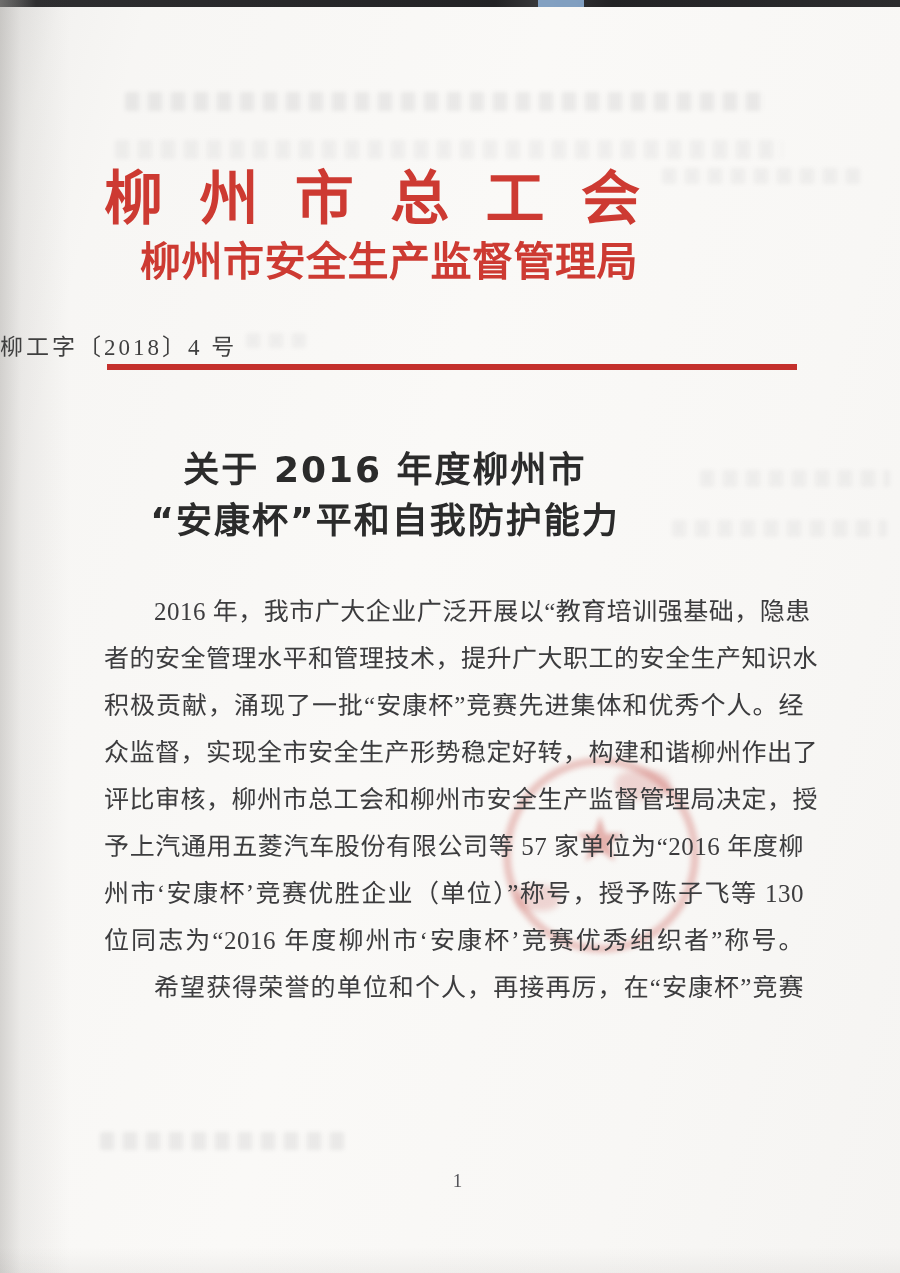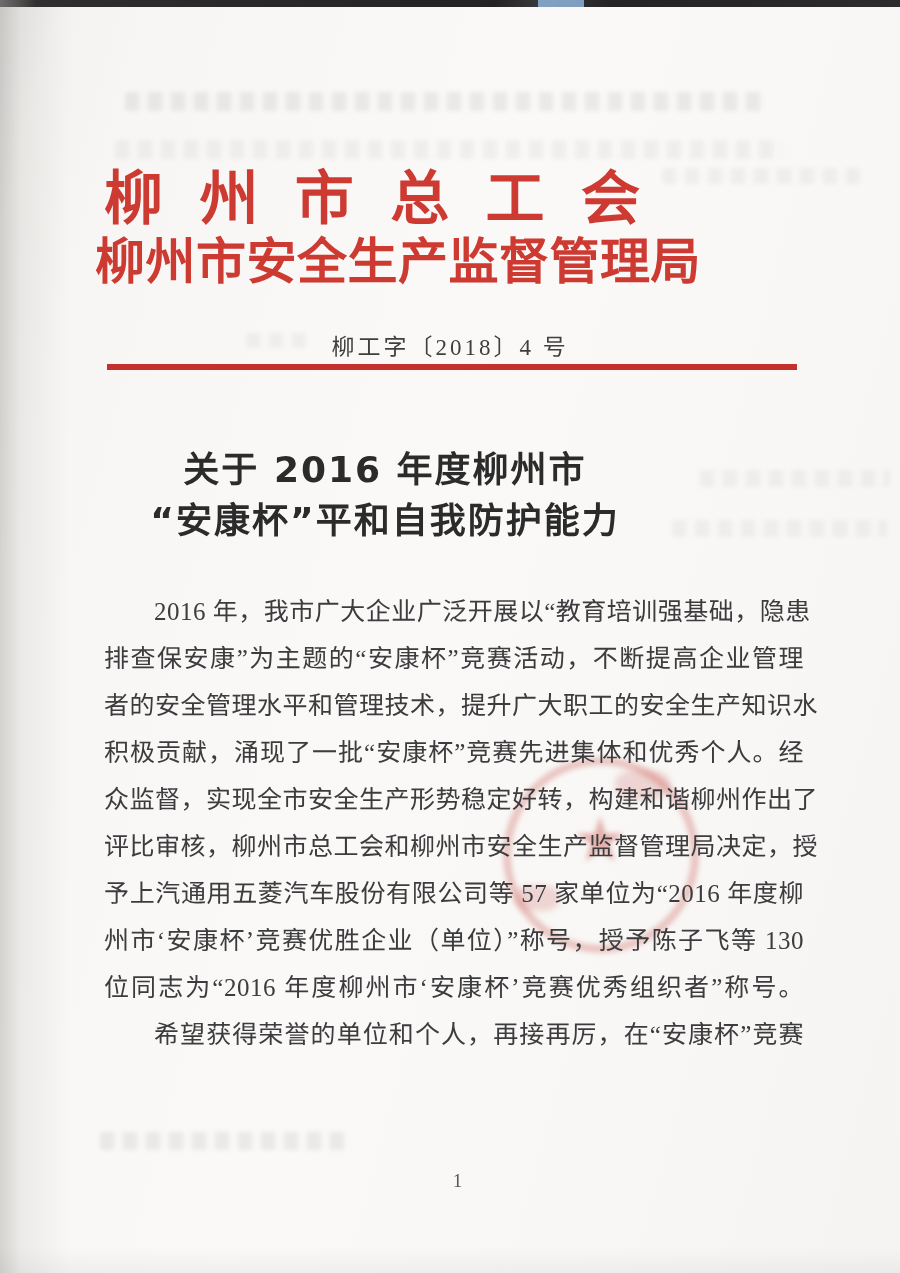--- a/index.html
+++ b/index.html
@@ -31,27 +31,27 @@
     border:8px solid rgba(201,86,80,.32);filter:blur(2.5px);}
   .seal-star{position:absolute;left:560px;top:800px;width:80px;height:80px;
     font-size:62px;line-height:80px;text-align:center;color:rgba(198,72,66,.40);
     filter:blur(2.5px);font-family:"DejaVu Sans",sans-serif;}
   .seal-blob{position:absolute;filter:blur(3px);background:rgba(201,86,80,.22);border-radius:40%;}
 
   
   .org1{position:absolute;left:104px;top:166px;width:536px;height:68px;
     display:flex;justify-content:space-between;align-items:flex-start;
     font-size:59px;line-height:66px;font-weight:700;color:#cd3a32;}
-  .org2{position:absolute;left:95px;top:236px;width:548px;
-    font-size:50px;line-height:52px;font-weight:700;color:#cd3a32;
+  .org2{position:absolute;left:115px;top:236px;width:548px;
+    font-size:41px;line-height:52px;font-weight:700;color:#cd3a32;
     letter-spacing:0.5px;white-space:nowrap;text-align:center;}
   .doc-type{position:absolute;left:645px;top:184px;width:160px;
     font-size:76px;line-height:86px;font-weight:700;color:#c9332c;letter-spacing:3px;}
 
-  .doc-number{position:absolute;left:0;top:328px;width:900px;text-align:center;
+  .doc-number{position:absolute;left:0;top:328px;width:900px;
     font-size:23px;color:#3f3f3f;letter-spacing:3px;}
 
   .red-rule{position:absolute;left:107px;top:364px;width:690px;height:6px;background:#c4302c;}
 
   .title{position:absolute;left:0;top:444px;width:770px;text-align:center;
     font-family:"DejaVu Sans","Liberation Sans",sans-serif;
     font-weight:700;color:#2b2b2b;font-size:36px;line-height:51px;letter-spacing:2px;}
 
   .body-block{position:absolute;left:104px;top:588px;width:700px;color:#3c3c3e;}
   .bline{height:47px;line-height:47px;font-size:25px;letter-spacing:0.5px;
@@ -98,21 +98,20 @@
 
   <div class="red-rule"></div>
 
   <div class="title">
     <div>关于 2016 年度柳州市</div>
     <div>“安康杯”平和自我防护能力</div>
   </div>
 
   <div class="body-block">
     <div class="bline indent">2016 年，我市广大企业广泛开展以“教育培训强基础，隐患</div>
-    <div class="bline">排查保安康”为主题的“安康杯”竞赛活动，不断提高企业管理</div>
     <div class="bline">者的安全管理水平和管理技术，提升广大职工的安全生产知识水</div>
     <div class="bline">积极贡献，涌现了一批“安康杯”竞赛先进集体和优秀个人。经</div>
     <div class="bline">众监督，实现全市安全生产形势稳定好转，构建和谐柳州作出了</div>
     <div class="bline">评比审核，柳州市总工会和柳州市安全生产监督管理局决定，授</div>
     <div class="bline">予上汽通用五菱汽车股份有限公司等 57 家单位为“2016 年度柳</div>
     <div class="bline">州市‘安康杯’竞赛优胜企业（单位）”称号，授予陈子飞等 130</div>
     <div class="bline">位同志为“2016 年度柳州市‘安康杯’竞赛优秀组织者”称号。</div>
     <div class="bline indent">希望获得荣誉的单位和个人，再接再厉，在“安康杯”竞赛</div>
   </div>
 

